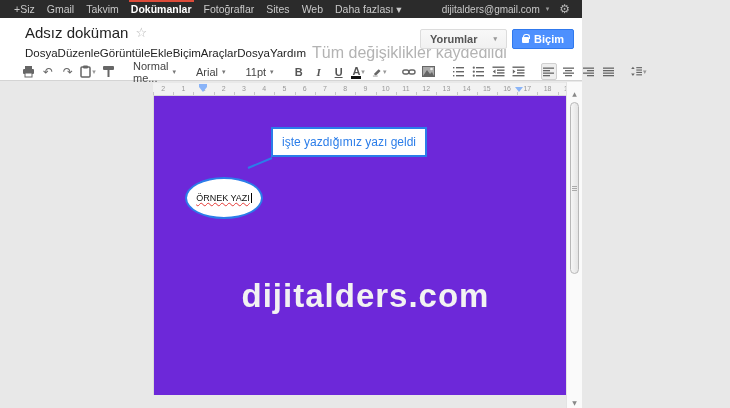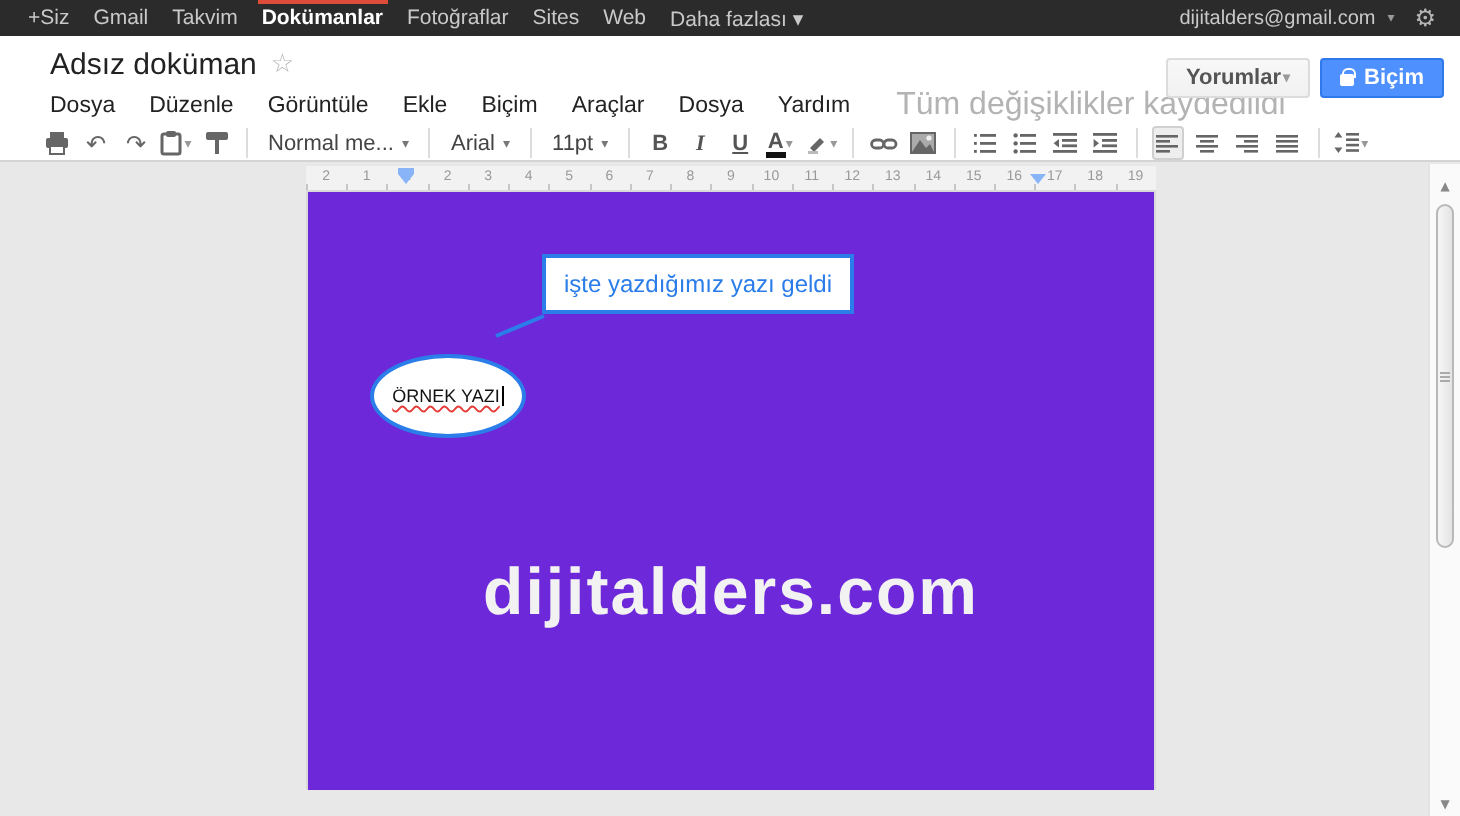--- a/index.html
+++ b/index.html
@@ -1,44 +1,44 @@
 <!DOCTYPE html>
 <html><head>
 <meta charset="utf-8">
 <style>
   * { margin:0; padding:0; box-sizing:border-box; }
   html,body { width:730px; height:408px; overflow:hidden; background:#e8e8e8;
     font-family:"Liberation Sans", sans-serif; }
-  #app { position:relative; width:730px; height:408px; }
+  #app { position:relative; width:582px; height:408px; }
 
   
   .topbar { position:absolute; top:0; left:0; right:0; height:18px; background:#2b2b2b;
     display:flex; align-items:stretch; padding:0 8px; font-size:10.5px; color:#c9c9c9; }
   .nav-item { position:relative; display:flex; align-items:center; padding:0 6px; cursor:pointer; }
   .nav-item.active { color:#fff; font-weight:bold;text-align:right; }
   .nav-item.active::before { content:''; position:absolute; top:0; left:4px; right:4px; height:2px; background:#dd4b39; }
   .top-right { margin-left:auto; display:flex; align-items:center; gap:6px; }
   .email { font-size:10px; color:#c9c9c9; }
   .caret { font-size:7px; color:#999; }
   .gear { font-family:"DejaVu Sans", sans-serif; color:#b5b5b5; font-size:12px; padding:0 4px; }
 
   
   .chrome { position:absolute; top:18px; left:0; right:0; height:63px; background:#fff;
     border-bottom:1px solid #d4d4d4; }
   .title-row { position:absolute; top:6px; left:25px; display:flex; align-items:center; gap:7px;justify-content:center; }
   .doc-title { font-size:15px; color:#222; font-weight:normal; }
   .star { font-family:"DejaVu Sans", sans-serif; font-size:13px; color:#b5b5b5; }
-  .menu-row { position:absolute; top:26px; left:25px; display:flex; align-items:center; gap:17px;
+  .menu-row { position:absolute; top:26px; left:25px; display:flex; align-items:center; gap:0;
     font-size:11.5px; color:#222; }
   .menu-item { cursor:pointer; }
   .save-status { color:#b3b3b3; font-size:16px; margin-left:6px; }
   .hdr-buttons { position:absolute; top:11px; right:8px; display:flex; gap:5px; }
   .btn { height:20px; font-size:11px; font-weight:bold; border-radius:2px; display:flex;
     align-items:center; padding:0 9px; cursor:pointer; }
-  .btn-comments { background:linear-gradient(#f8f8f8,#f1f1f1); border:1px solid #dcdcdc; color:#555; gap:1px; }
+  .btn-comments { background:linear-gradient(#f8f8f8,#f1f1f1); border:1px solid #dcdcdc; color:#555; gap:16px; }
   .btn-share { background:#4d90fe; border:1px solid #3079ed; color:#fff; gap:5px; }
   .lock { position:relative; width:7px; height:6px; background:#fff; border-radius:1px; display:inline-block; margin-top:2px; }
   .lock::before { content:''; position:absolute; top:-3px; left:1px; width:5px; height:4px;
     border:1px solid #fff; border-bottom:none; border-radius:3px 3px 0 0; }
 
   
   .toolbar { position:absolute; top:44px; left:20px; right:20px; height:19px; display:flex;
     align-items:center; gap:4px; font-size:11px; color:#444; }
   .tb { display:flex; align-items:center; justify-content:center; min-width:16px; height:17px;
     cursor:pointer; border-radius:2px; gap:1px; }

